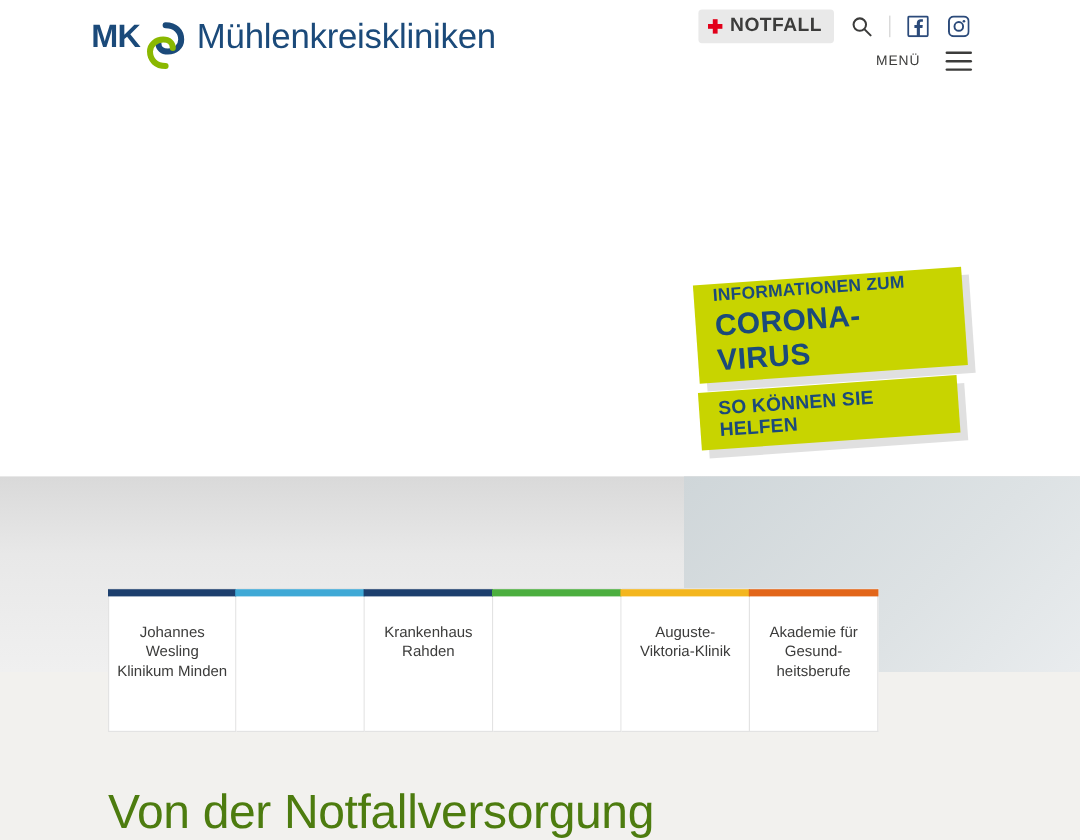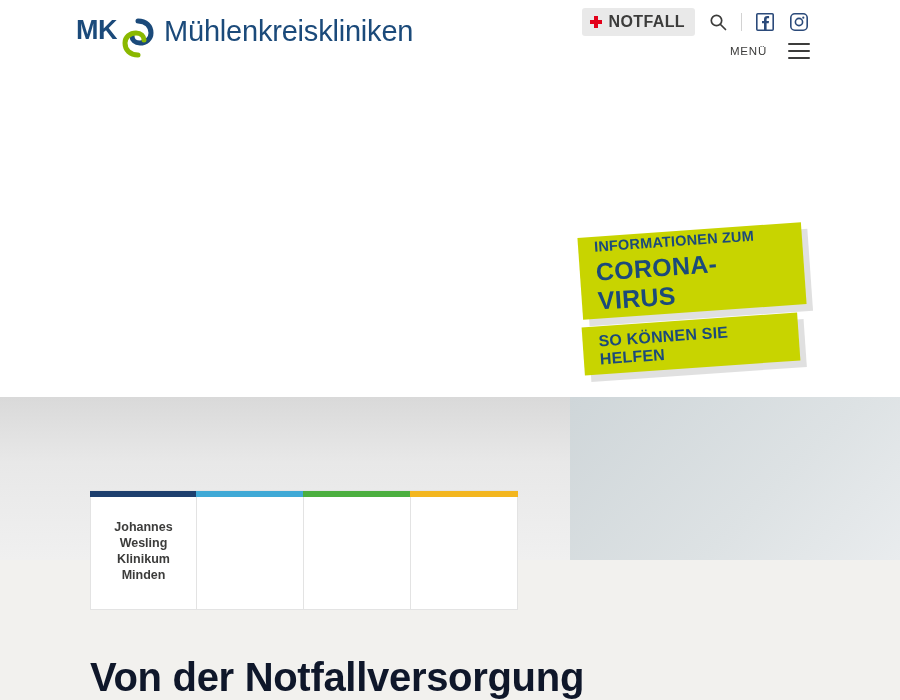--- a/index.html
+++ b/index.html
@@ -227,21 +227,21 @@
     color: #3c3c3b;
     cursor: pointer;
   }
   .tile:first-child { border-left: 1px solid #e3e3e3; }
   .tile .bar {
     position: absolute;
     left: -1px; right: -1px; top: 0;
     height: 6px;
   }
   .tile.tall { min-height: 140px; }
-  .tile-label { display: block; font-weight: bold; }
+  .tile-label { display: block; }
 
   
   .bottom {
     position: absolute;
     left: 0; top: 560px;
     width: 900px; height: 140px;
     background: #f2f1ee;
   }
   .headline {
     position: absolute;
@@ -334,20 +334,29 @@
 
 <div class="tiles" id="tiles">
     <div class="tile">
       <span class="bar" style="background: rgb(29, 63, 110);"></span>
       <span class="tile-label">Johannes Wesling Klinikum Minden</span>
     </div>
     <div class="tile">
       <span class="bar" style="background: rgb(63, 169, 214);"></span>
     </div>
     <div class="tile">
+      <span class="bar" style="background: rgb(29, 63, 110);"></span>
+      <span class="tile-label">Krankenhaus Rahden</span>
+    </div>
+    <div class="tile">
       <span class="bar" style="background: rgb(76, 175, 63);"></span>
     </div>
     <div class="tile">
       <span class="bar" style="background: rgb(243, 182, 31);"></span>
+      <span class="tile-label">Auguste-Viktoria-Klinik</span>
+    </div>
+    <div class="tile">
+      <span class="bar" style="background: rgb(226, 102, 26);"></span>
+      <span class="tile-label">Akademie für Gesund-heitsberufe</span>
     </div>
   </div>
 
-<div class="headline" style="color: #0f172a; font-weight: bold;">Von der Notfallversorgung</div>
+<div class="headline" style="color: #4d7c0f;">Von der Notfallversorgung</div>
 
 </body></html>

